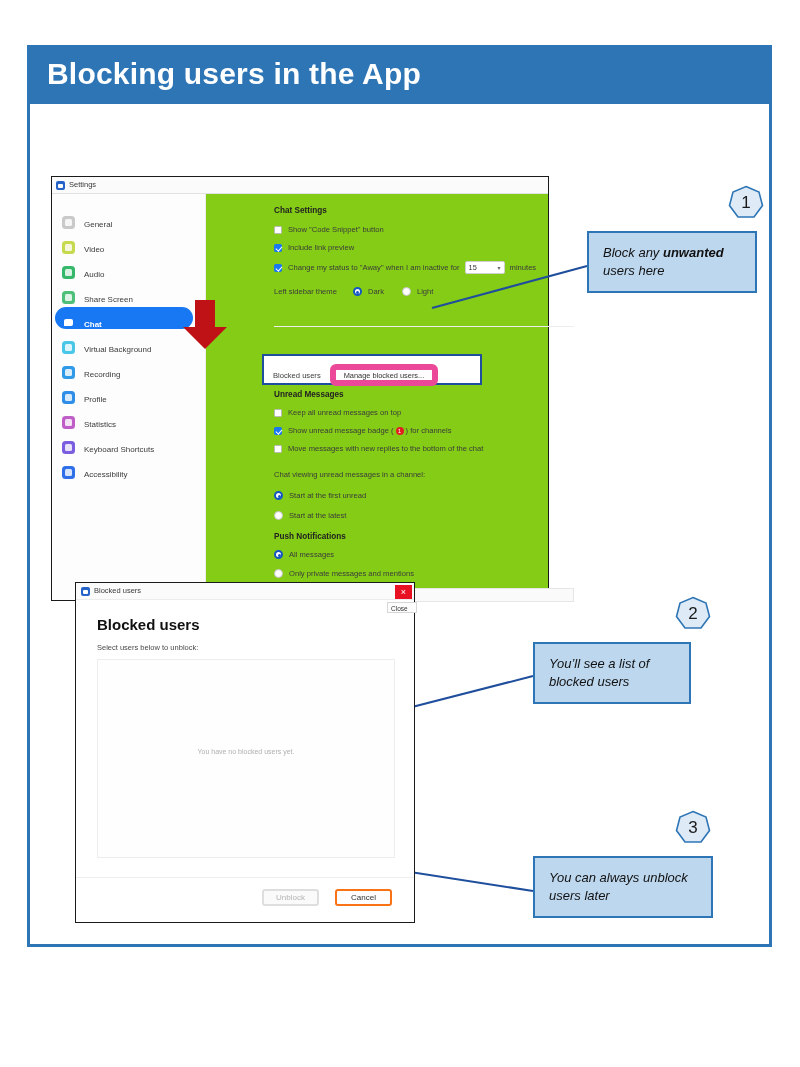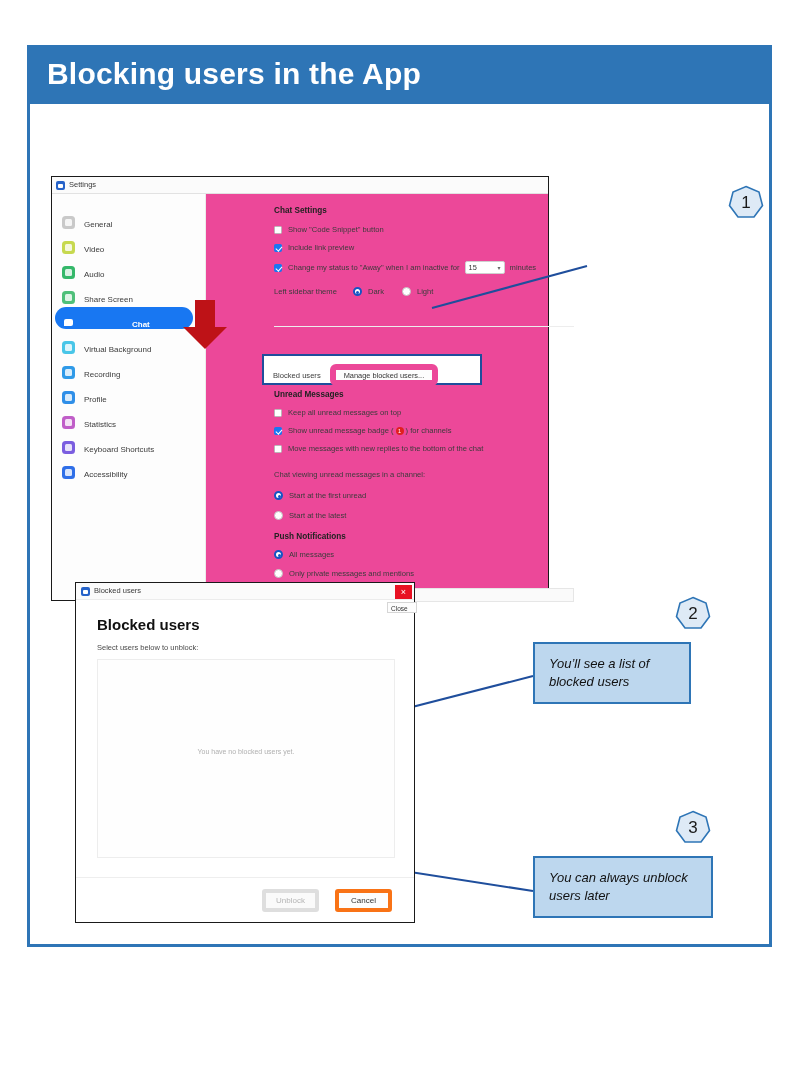--- a/index.html
+++ b/index.html
@@ -23,30 +23,30 @@
 
   #sw-sidebar{position:absolute;left:0;top:17px;width:154px;bottom:0;background:#fdfdfd;
               border-right:1px solid #ececec;box-sizing:border-box;}
   .nav-item{position:absolute;left:3px;width:138px;height:22px;display:flex;align-items:flex-end;
             border-radius:11px;box-sizing:border-box;}
   .nav-item .nav-ico{width:13px;height:13px;border-radius:3.5px;margin-left:7px;margin-right:9px;
                      flex:0 0 auto;position:relative;}
   .nav-item .nav-ico:after{content:"";position:absolute;left:3.2px;top:3.2px;width:6.6px;height:6.6px;
                            border-radius:1.5px;background:rgba(255,255,255,.82);}
   .nav-item .nav-lbl{font-size:8px;color:#3b3b3b;white-space:nowrap;}
-  .nav-item.active{background:#1877F2;gap:48px;}
+  .nav-item.active{background:#1877F2;}
   .nav-item.active .nav-lbl{color:#ffffff;font-weight:600;}
   .nav-item.active .nav-ico{background:transparent;}
   .nav-item.active .nav-ico:after{background:#ffffff;border-radius:2px 2px 2px 0;width:9px;height:7px;left:2px;top:3px;}
 
   
   #red-arrow{position:absolute;left:152px;top:252px;width:46px;height:50px;z-index:6;}
 
   
-  #sw-pane{position:absolute;left:154px;top:17px;right:0;bottom:0;background:#ec4899;}
+  #sw-pane{position:absolute;left:154px;top:17px;right:0;bottom:0;background:#84cc16;}
   .sec-head{position:absolute;font-size:8.2px;font-weight:bold;color:#222;}
   .opt-row{position:absolute;display:flex;align-items:center;font-size:7.6px;color:#3b3b3b;white-space:nowrap;}
   .cbx{width:8px;height:8px;border:1px solid #b9b9b9;border-radius:1.5px;background:#fff;
        margin-right:6px;flex:0 0 auto;box-sizing:border-box;position:relative;}
   .cbx.on{background:#1877F2;border-color:#1877F2;}
   .cbx.on:after{content:"";position:absolute;left:2px;top:0.3px;width:2.6px;height:5px;
                 border:solid #fff;border-width:0 1.3px 1.3px 0;transform:rotate(42deg);}
   .rdo{width:9px;height:9px;border:1.4px solid #c2c2c2;border-radius:50%;background:#fff;
        margin-right:6px;flex:0 0 auto;box-sizing:border-box;position:relative;}
   .rdo.on{border-color:#1455c4;border-width:2px;}
@@ -77,21 +77,21 @@
             color:#fff;font-size:9px;line-height:14px;text-align:center;}
   #bd-close-tip{position:absolute;right:-3px;top:19px;width:30px;height:11px;background:#fdfdfd;
                 border:1px solid #d6d6d6;font-size:6.5px;line-height:11px;color:#333;
                 padding-left:3px;box-sizing:border-box;overflow:hidden;white-space:nowrap;}
   #bd-heading{position:absolute;left:21px;top:33px;font-size:15px;font-weight:bold;color:#111;}
   #bd-sub{position:absolute;left:21px;top:60px;font-size:7.5px;color:#4a4a4a;}
   #bd-listbox{position:absolute;left:21px;top:76px;width:298px;height:199px;
               border:1px solid #ededed;background:#fefefe;box-sizing:border-box;}
   #bd-empty{position:absolute;left:0;right:0;top:88px;text-align:center;font-size:7px;color:#b0b0b0;}
   #bd-footer{position:absolute;left:0;right:0;bottom:0;height:44px;border-top:1px solid #eee;}
-  .dlg-btn{position:absolute;top:11px;height:23px;border:4px solid #f97316;border-radius:3px;
+  .dlg-btn{position:absolute;top:11px;height:17px;border:2px solid #f97316;border-radius:3px;
            background:#fdfdfd;font-size:8px;display:flex;align-items:center;justify-content:center;
            box-sizing:border-box;}
   #btn-unblock{right:95px;width:57px;color:#b4b4b4;border-color:#dedede;background:#fafafa;}
   #btn-cancel{right:22px;width:57px;color:#333;}
 
   
   .callout{position:absolute;background:#BDD7EE;border:2px solid #2E75B6;box-sizing:border-box;
            display:flex;align-items:center;}
   .callout .ctext{font-size:13px;font-style:italic;color:#111;line-height:1.35;padding-left:14px;padding-right:8px;}
   .callout .ctext b{font-weight:bold;font-style:italic;}
@@ -283,20 +283,25 @@
       <div class="dlg-btn" id="btn-cancel">Cancel</div>
     </div>
   </div>
 
   <svg class="leader" style="left:0;top:0;width:745px;height:902px">
     <line x1="402" y1="260" x2="557" y2="218" stroke="#1F4E9C" stroke-width="2"></line>
     <line x1="347" y1="668" x2="503" y2="628" stroke="#1F4E9C" stroke-width="2"></line>
     <line x1="303" y1="812" x2="503" y2="843" stroke="#1F4E9C" stroke-width="2"></line>
   </svg>
 
+  <div class="callout" style="left:557px;top:183px;width:170px;height:62px">
+    <div class="ctext">
+      <span>Block any </span><b>unwanted</b><span> users here</span>
+    </div>
+  </div>
   <div class="marker" style="left:698px;top:137px">
     <svg viewBox="0 0 36 36" style="position:absolute;left:0;top:0">
       <polygon points="18,1.5 31,7 34.5,20.5 26,32 10,32 1.5,20.5 5,7" fill="#DEEAF6" stroke="#2E75B6" stroke-width="1.6"></polygon>
     </svg>
     <span class="mnum">1</span>
   </div>
 
   <div class="callout" style="left:503px;top:594px;width:158px;height:62px">
     <div class="ctext">You’ll see a list of blocked users</div>
   </div>

